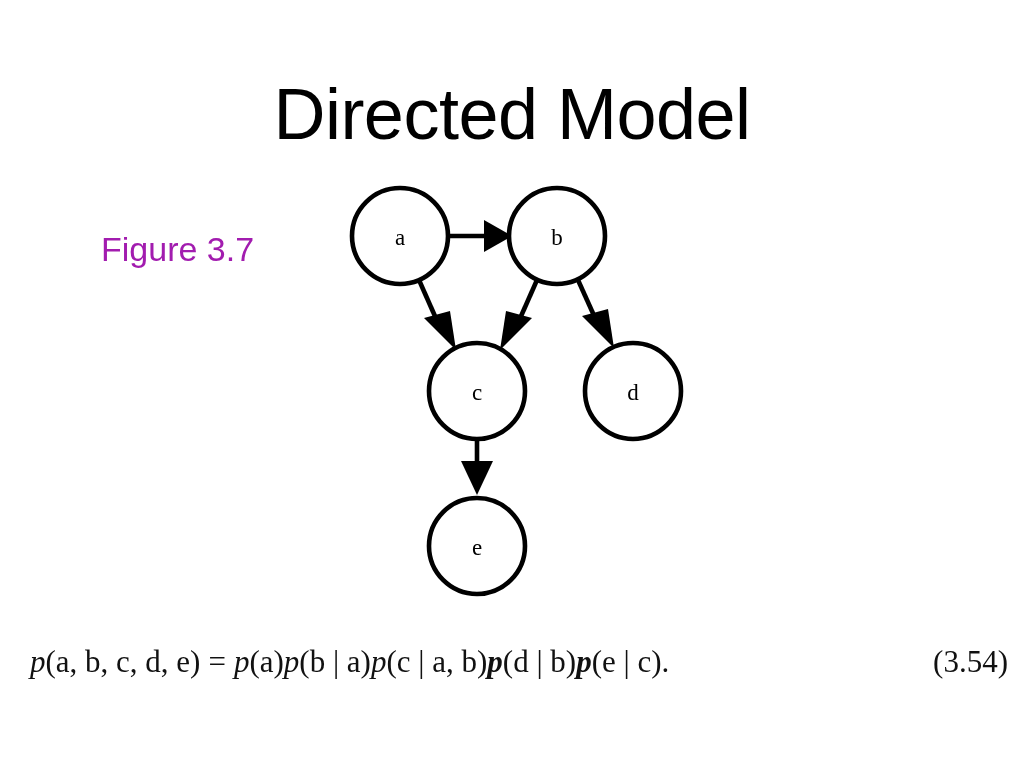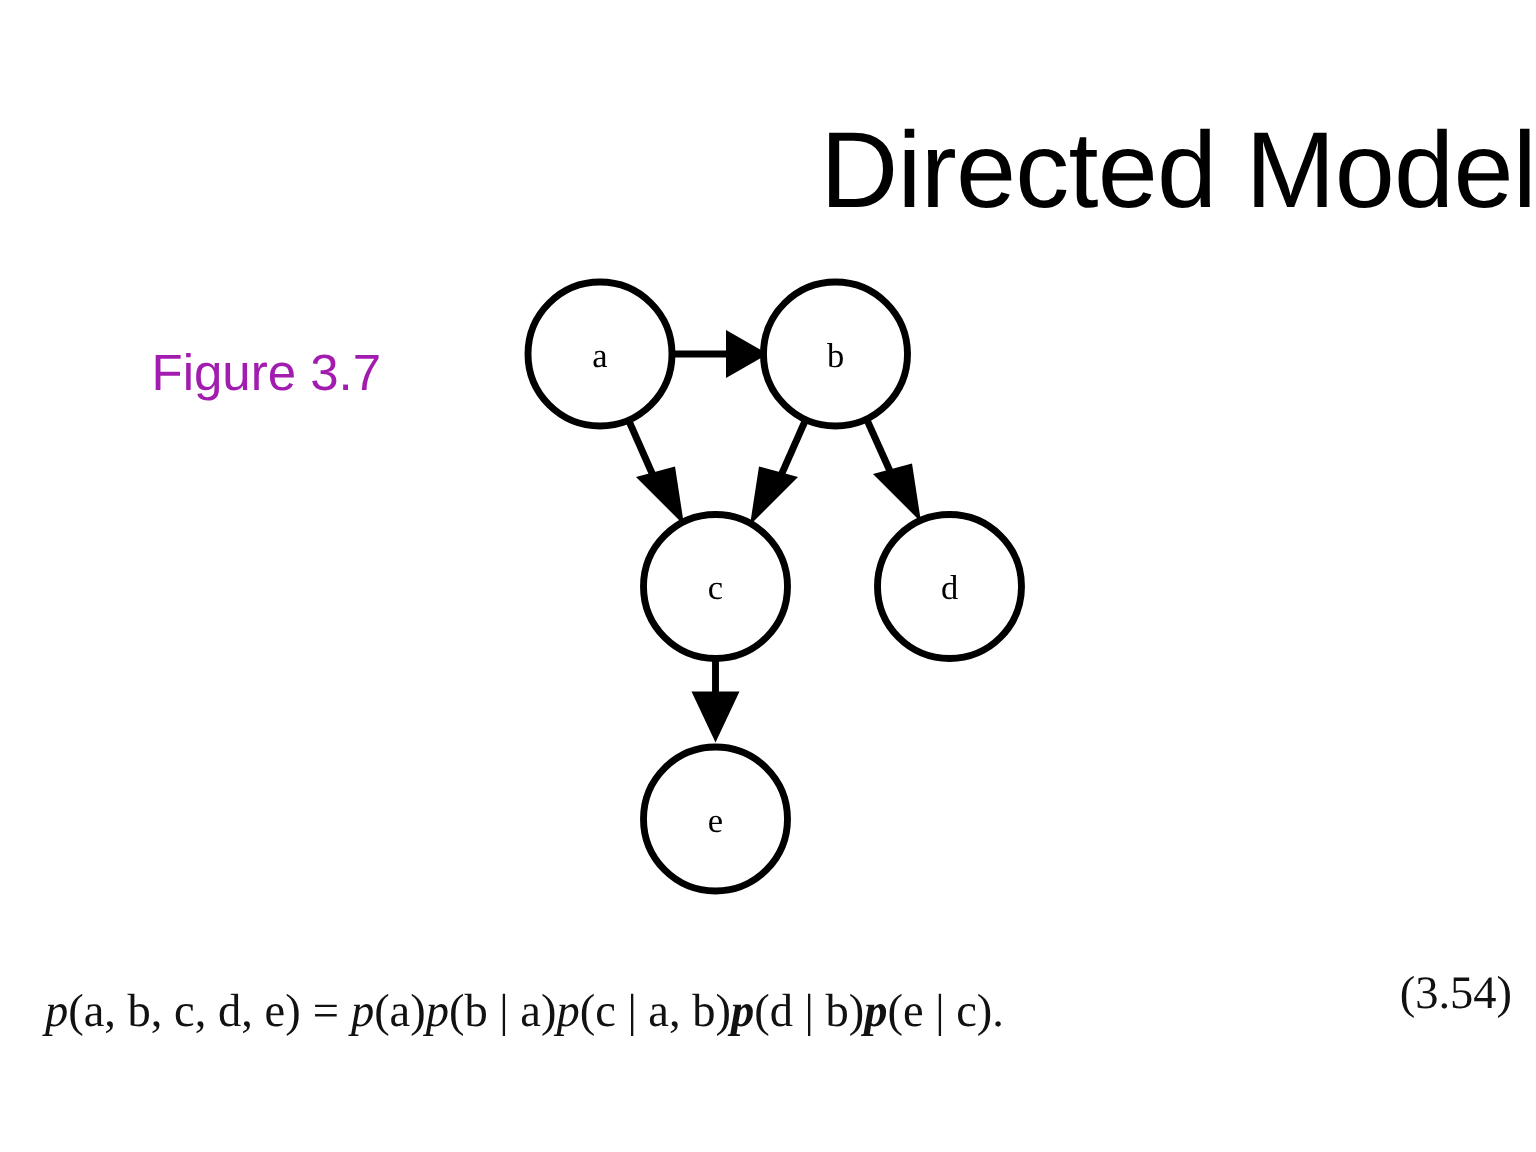--- a/index.html
+++ b/index.html
@@ -21,21 +21,21 @@
     inset: 0;
     background: #ffffff;
   }
 
   
   #slide-title {
     position: absolute;
     left: 0;
     top: 78px;
     width: 1024px;
-    text-align: right;
+    text-align: center;
     font-family: "Liberation Sans", sans-serif;
     font-size: 72px;
     font-weight: 400;
     line-height: 1.0;
     letter-spacing: -0.5px;
     color: #000000;
     white-space: nowrap;
   }
 
   
@@ -91,21 +91,21 @@
   #equation-row {
     position: absolute;
     left: 0;
     top: 636px;
     width: 1024px;
     height: 52px;
   }
   #equation-body {
     position: absolute;
     left: 30px;
-    top: 12px;
+    top: 0;
     font-family: "Liberation Serif", serif;
     font-size: 31px;
     line-height: 52px;
     color: #111111;
     white-space: nowrap;
   }
   #equation-body .mvar {
     font-style: italic;
   }
   #equation-body .bold-p {

